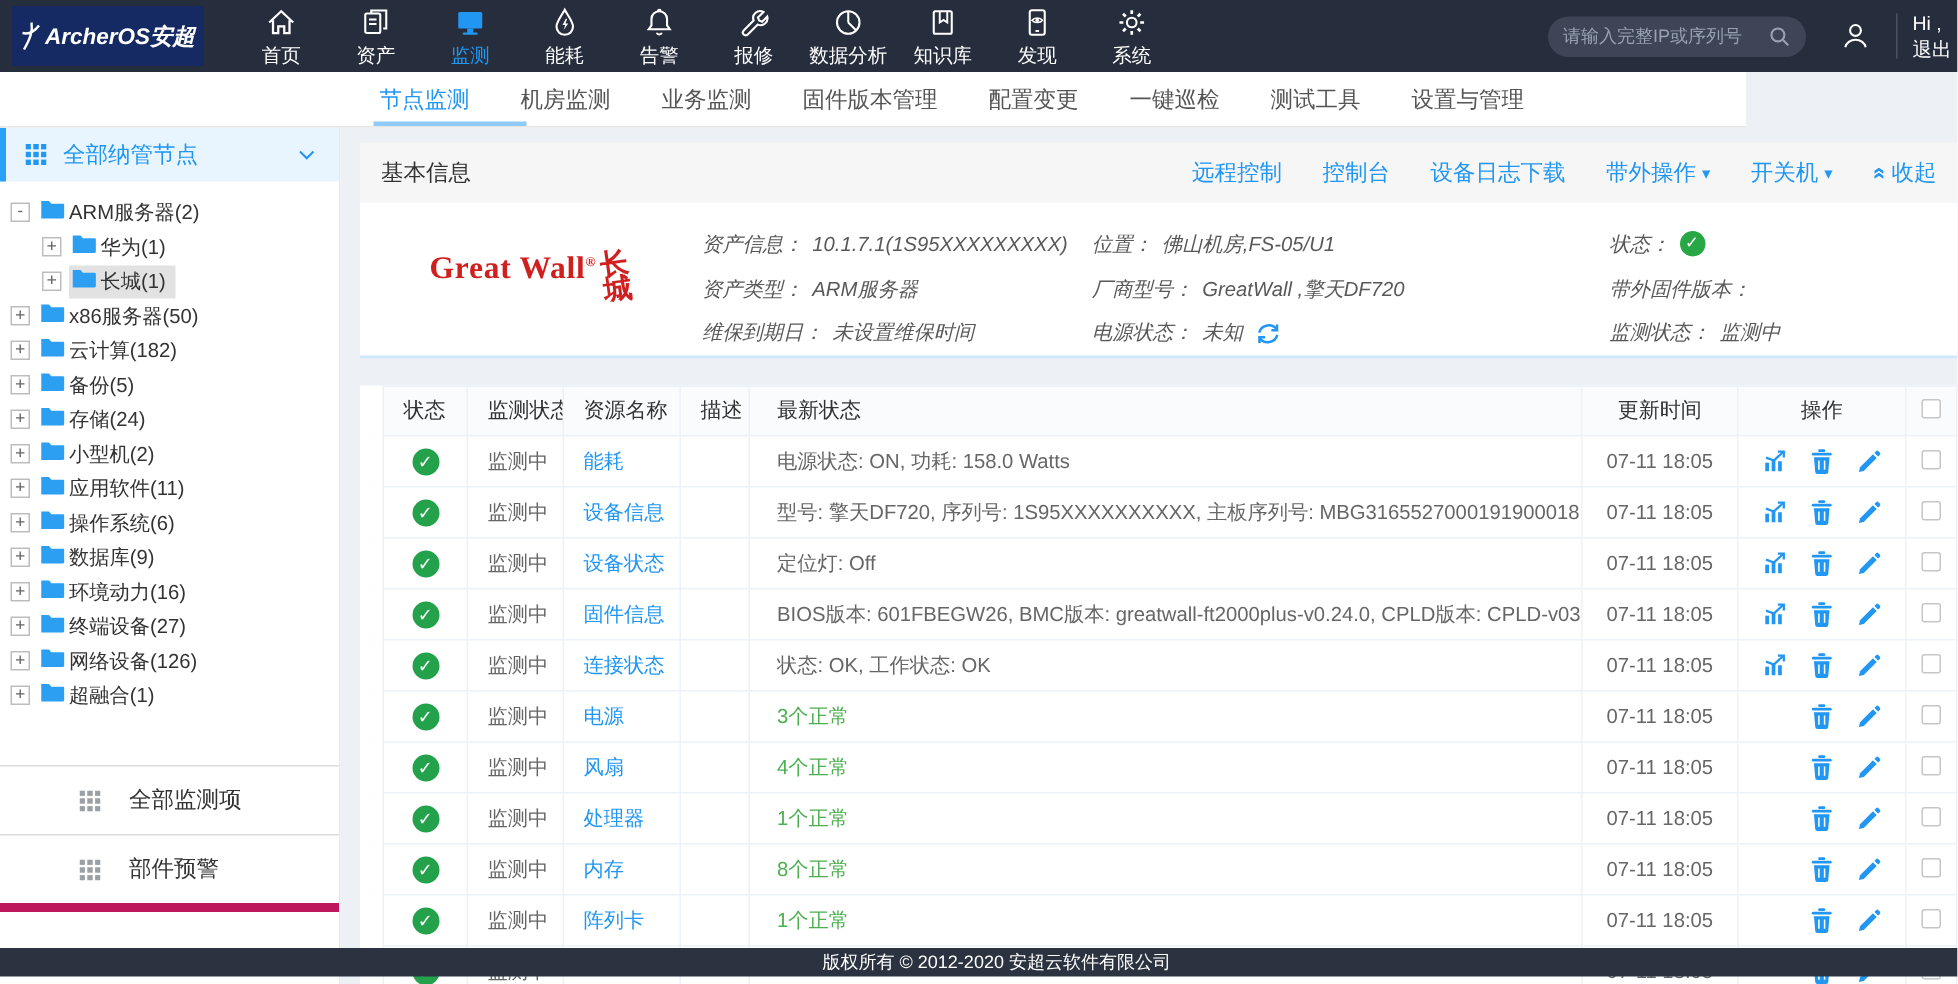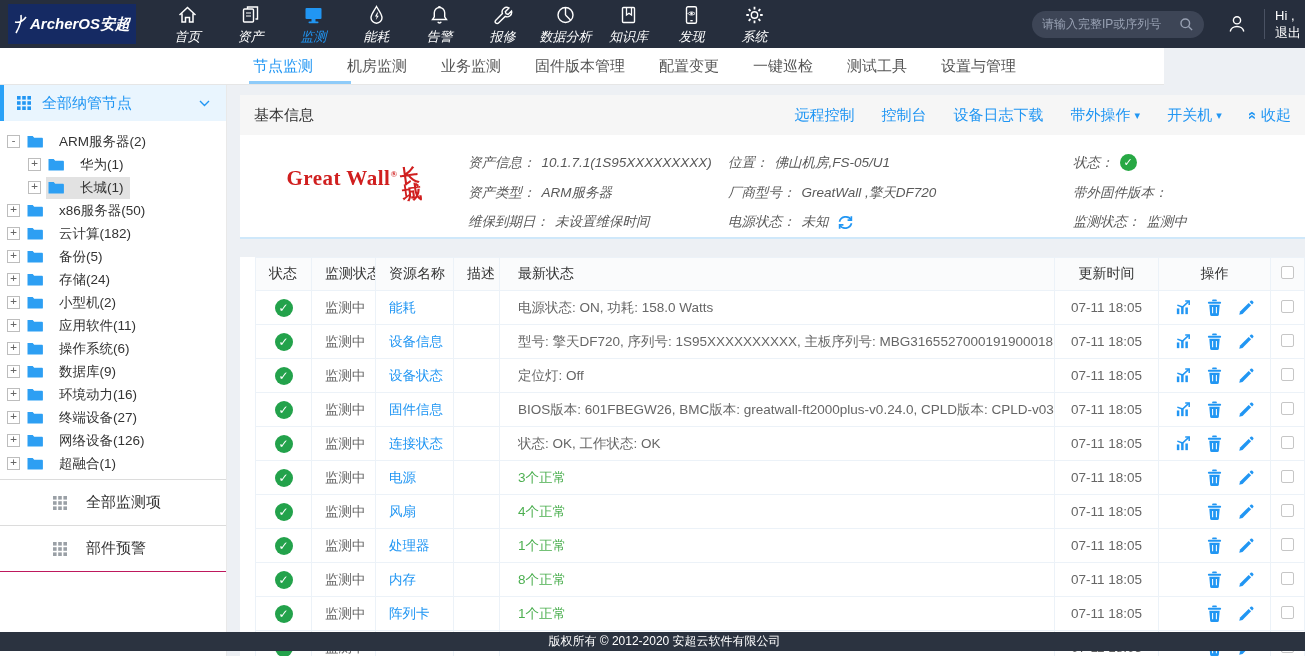--- a/index.html
+++ b/index.html
@@ -3,21 +3,21 @@
 <meta charset="utf-8">
 <style>
   * { margin:0; padding:0; box-sizing:border-box; }
   html,body { width:1305px; height:656px; overflow:hidden; }
   body { font-family:"Liberation Sans","DejaVu Sans",sans-serif; background:#edf0f4; position:relative; color:#333; }
 
   
   .topbar { position:absolute; top:0; left:0; width:1305px; height:48px; background:#262e3d; display:flex; align-items:center; z-index:30; }
   .logo { width:128px; height:40px; margin-left:8px; background:#152a63; color:#fff; display:flex; align-items:center; justify-content:center; gap:3px; font-size:15px; font-weight:bold; font-style:italic; flex:none; }
   .logo svg { flex:none; }
-  .nav { display:flex; margin-left:20px;font-style:italic; }
+  .nav { display:flex; margin-left:20px; }
   .nav-item { width:63px; display:flex; flex-direction:column; align-items:center; justify-content:center; color:#fff; font-size:13px; cursor:pointer; padding-top:2px; }
   .nav-item .nlabel { margin-top:2px; white-space:nowrap; }
   .nav-item.active .nlabel { color:#2196f3; }
   .search-pill { margin-left:auto; width:172px; height:27px; background:#3d4556; border-radius:14px; display:flex; align-items:center; padding:0 10px; }
   .search-pill input { flex:1; background:transparent; border:none; outline:none; color:#cfd6e4; font-size:12px; width:130px; }
   .search-pill input::placeholder { color:#98a1b3; }
   .user-icon { margin:0 16px 0 22px; }
   .top-divider { width:1px; height:30px; background:#4a5263; }
   .greet { margin-left:10px; margin-right:-6px; color:#fff; font-size:13px; line-height:17px; white-space:nowrap; width:36px; flex:none; }
   .greet .logout { cursor:pointer; }
@@ -34,24 +34,24 @@
   .gutter { width:13px; flex:none; }
   .main { flex:1; overflow:hidden; padding-top:10px; }
 
   
   .side-header { height:36px; background:#e9f5fe; border-left:4px solid #29a1f7; display:flex; align-items:center; padding-left:13px; gap:11px; color:#2196f3; font-size:15px; cursor:pointer; }
   .side-header .chev { margin-left:auto; margin-right:16px; }
   .tree { padding:9px 0 4px 7px; }
   .tree-item { height:23px; display:flex; align-items:center; gap:5px; font-size:13.5px; color:#333; cursor:pointer; white-space:nowrap; }
   .tree-item.lvl2 { padding-left:21px; }
   .toggle { width:13px; height:13px; border:1px solid #bdbdbd; background:#fff; font-size:11px; line-height:10px; text-align:center; color:#666; flex:none; font-family:"DejaVu Sans Mono",monospace; }
-  .titem-inner { display:flex; align-items:center; gap:16px; padding:2px 6px 2px 2px; }
+  .titem-inner { display:flex; align-items:flex-start; gap:3px; padding:2px 6px 2px 2px; }
   .tree-item.selected .titem-inner { background:#e2e2e2; }
   .side-section { height:46px; border-top:1px solid #dcdcdc; display:flex; align-items:center; gap:19px; padding-left:53px; font-size:15px; color:#333; cursor:pointer; }
-  .side-section-wrap { border-bottom:1px solid #be185d; }
+  .side-section-wrap { border-bottom:6px solid #be185d;margin-top:31px; }
 
   
   .panel-head { height:40px; background:#f6f6f6; display:flex; align-items:center; padding:0 14px; font-size:15px; color:#333; }
   .panel-actions { margin-left:auto; display:flex; align-items:center; gap:27px; font-size:15px; color:#2196f3; white-space:nowrap; }
   .panel-actions .pa { cursor:pointer; display:flex; align-items:center; }
   .pa.dd::after { content:"▾"; font-size:11px; margin-left:4px; }
   .collapse-ic { display:inline-block; transform:rotate(90deg); font-weight:bold; margin-right:4px; }
 
   
   .info { background:#fff; height:104px; border-bottom:2px solid #cfe8fa; display:flex; padding-top:13px; }

